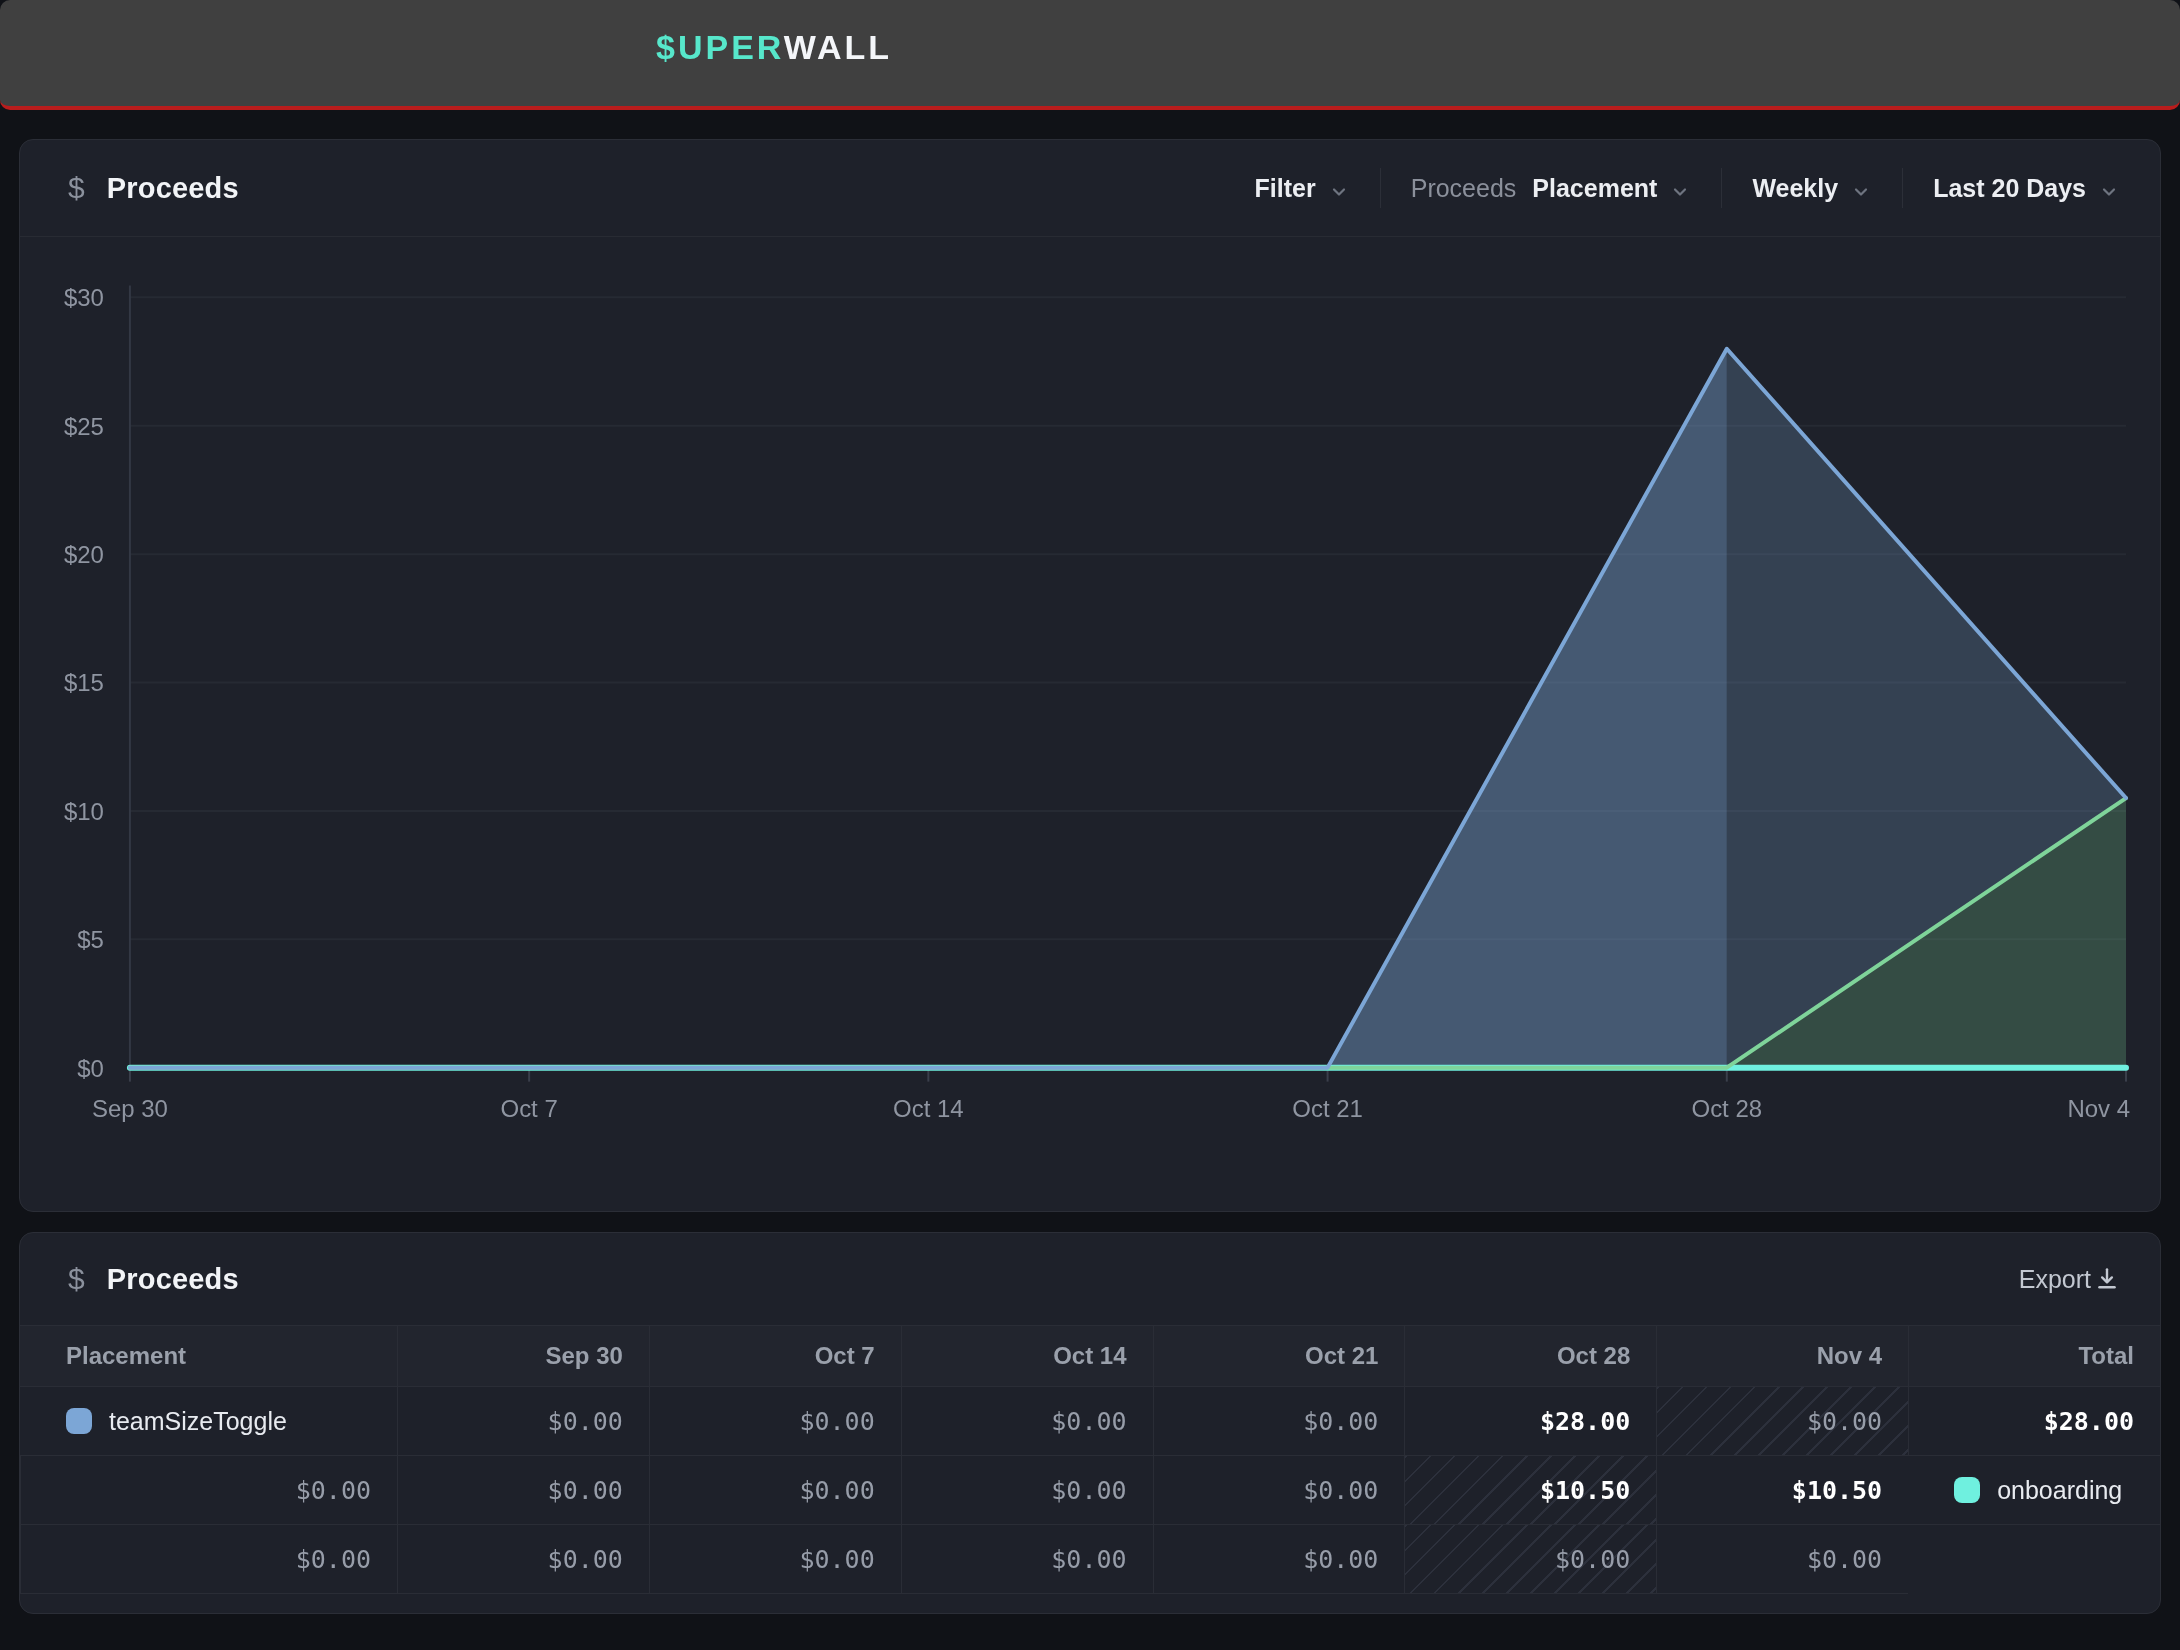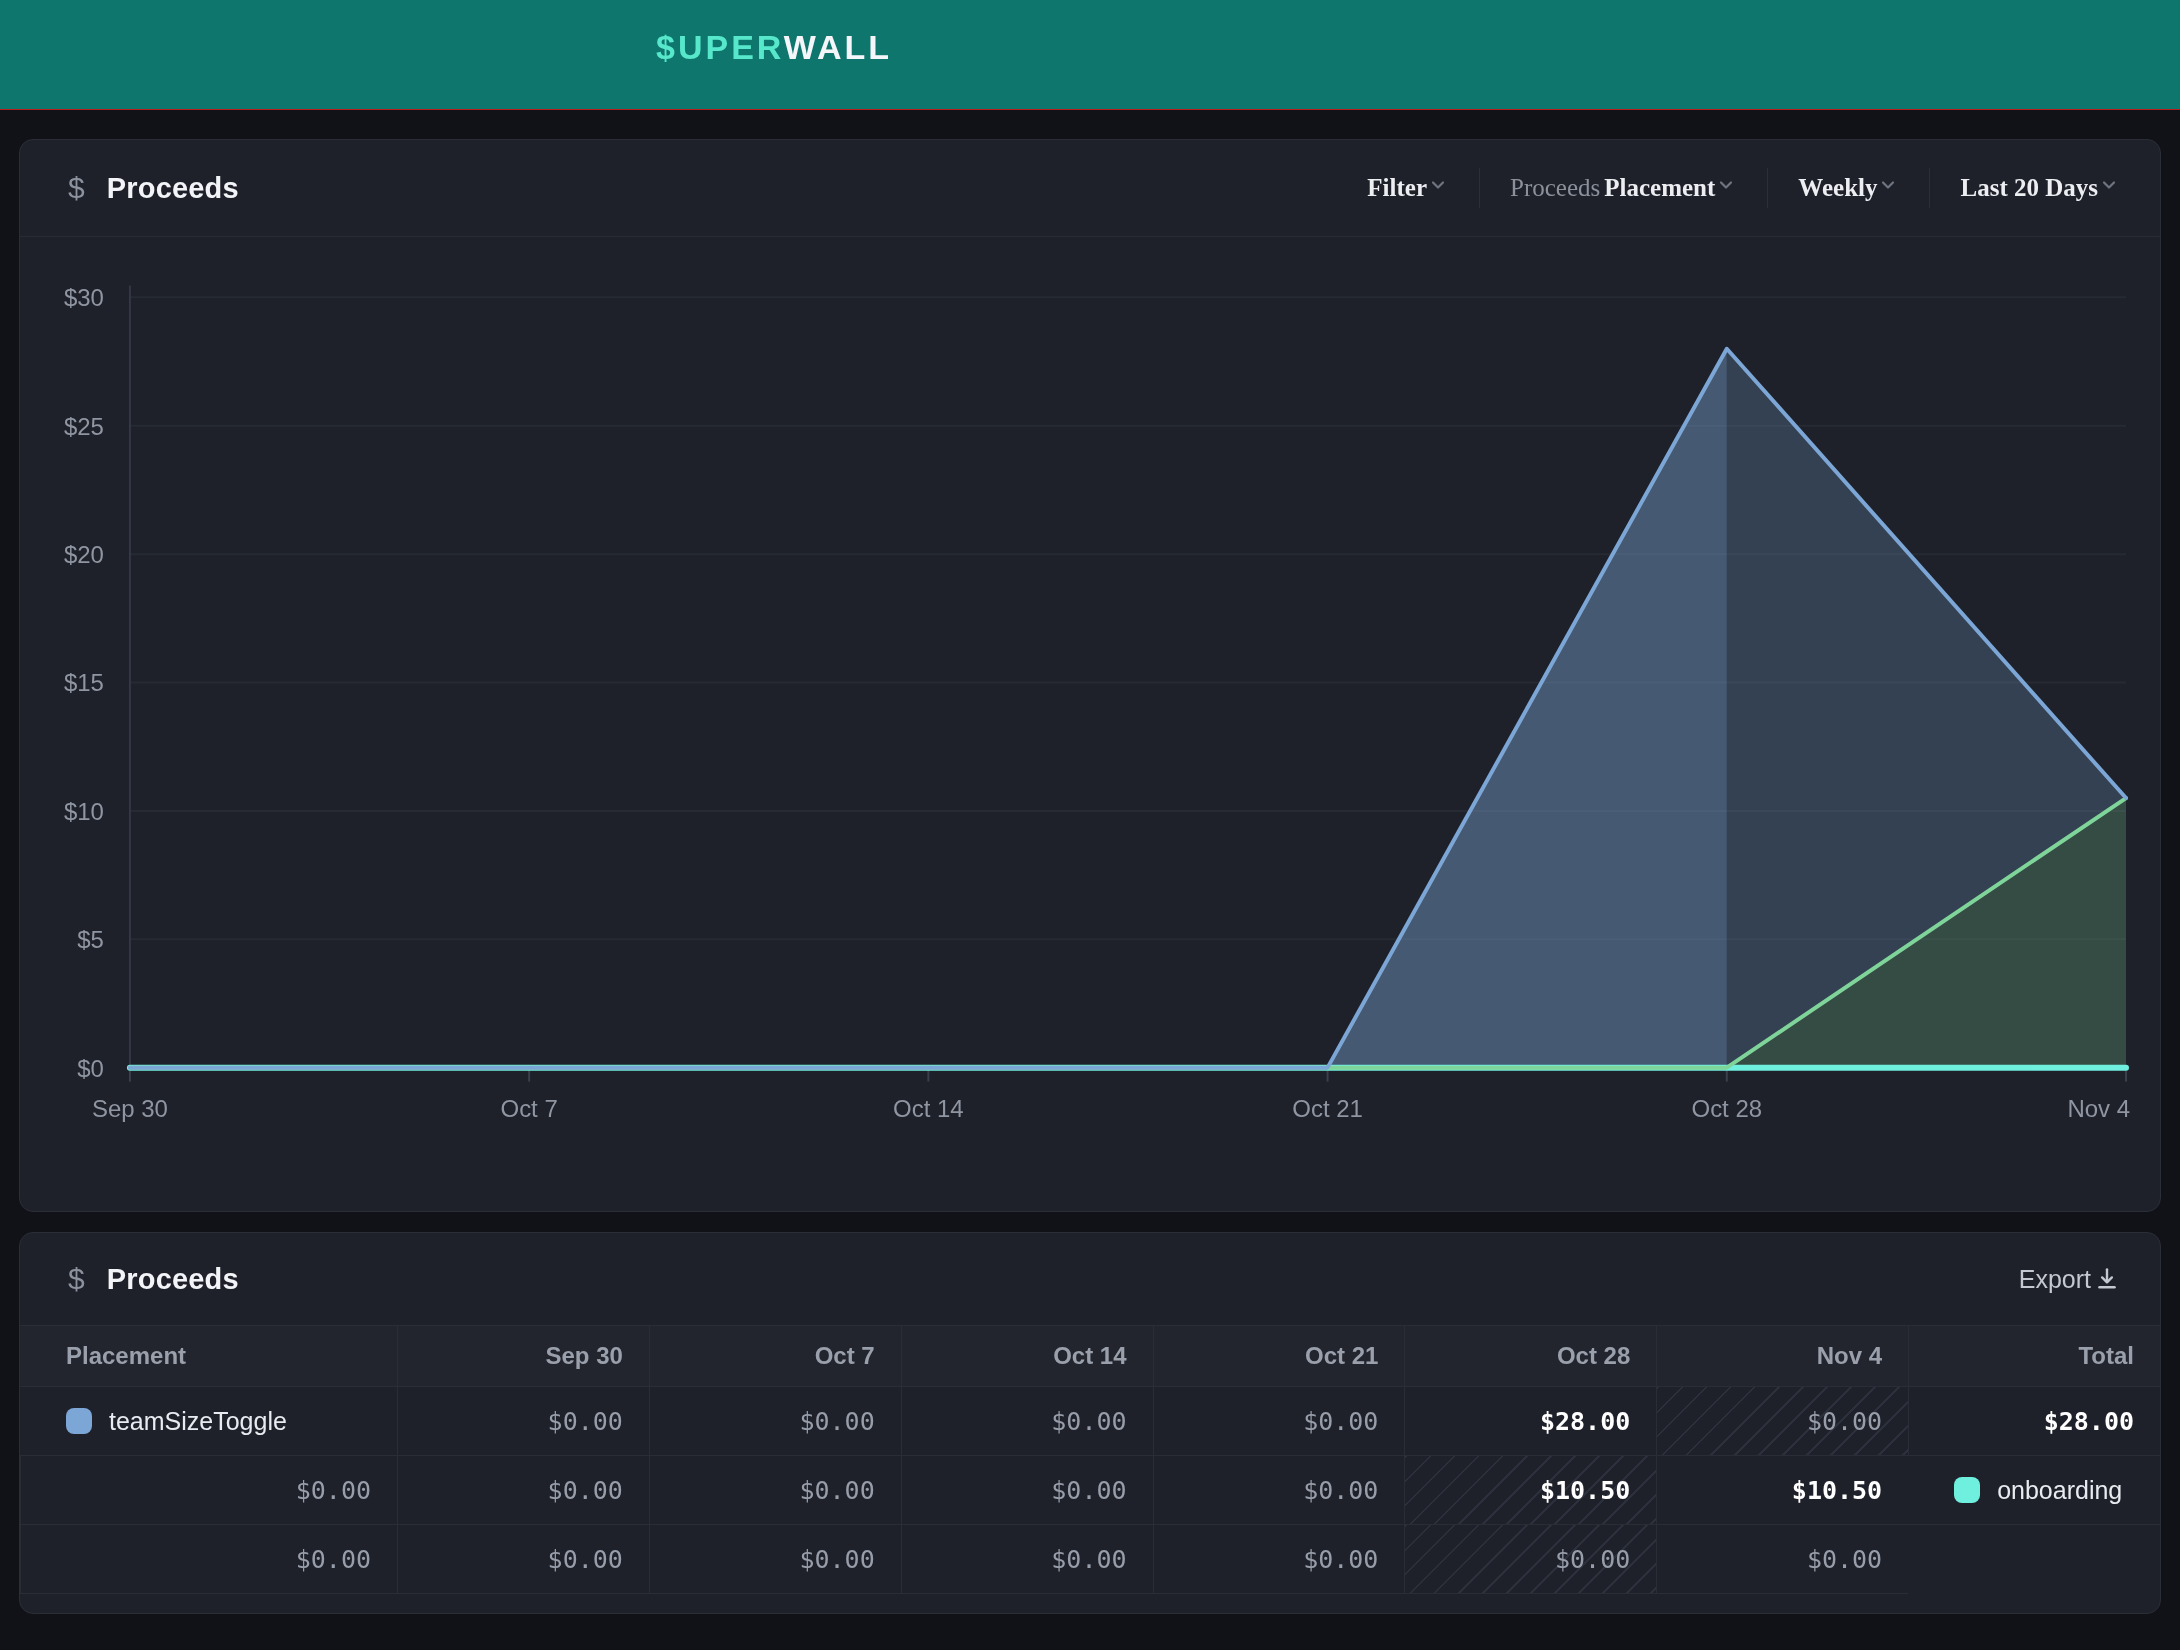--- a/index.html
+++ b/index.html
@@ -5,22 +5,23 @@
   * { margin:0; padding:0; box-sizing:border-box; }
   html,body { width:2180px; height:1650px; overflow:hidden; }
   body {
     background:#101217;
     font-family:"Liberation Sans","DejaVu Sans",sans-serif;
     color:#e9ebf0;
     position:relative;
   }
   
   .topbar {
-    height:110px; background:#0f766e; border-bottom:1px solid #b91c1c;
+    height:110px; background:#404040; border-bottom:4px solid #b91c1c;
     position:relative;
+    border-radius:10px;
   }
   .logo {
     position:absolute; left:656px; top:28px;
     font-size:34px; font-weight:700; letter-spacing:3px;
   }
   .logo .pre { color:#57e7cb; }
   .logo .suf { color:#f4f6f9; }
 
   
   .card {
@@ -34,22 +35,22 @@
     height:97px; display:flex; align-items:center; justify-content:space-between;
     padding:0 40px 0 48px; border-bottom:1px solid #282b33;
   }
   #table-card .card-header { height:92px; border-bottom:none; }
   .card-title-group { display:flex; align-items:center; gap:22px; }
   .dollar-ic { color:#8b919d; font-size:30px; font-weight:400; }
   .card-title { font-size:29px; font-weight:700; color:#f2f4f7; letter-spacing:0.2px; }
 
   
   .controls { display:flex; align-items:center; }
-  .ctrl { display:flex; align-items:flex-start; font-size:25px; color:#eceef2;
-          font-weight:600; cursor:pointer; white-space:nowrap;font-family:Liberation Serif, serif; }
+  .ctrl { display:flex; align-items:flex-end; gap:12px; font-size:25px; color:#eceef2;
+          font-weight:600; cursor:pointer; white-space:nowrap; }
   .ctrl .muted-lbl { color:#8b909b; font-weight:400; margin-right:4px; }
   .vdiv { width:1px; height:40px; background:#2c2f38; margin:0 30px; }
   .chev { display:inline-block; }
 
   
   .sub-row {
     display:flex; align-items:center; justify-content:space-between;
     padding:22px 40px 0 45px; height:82px;
   }
   .subtitle { font-size:25px; color:#9aa0ac; }

